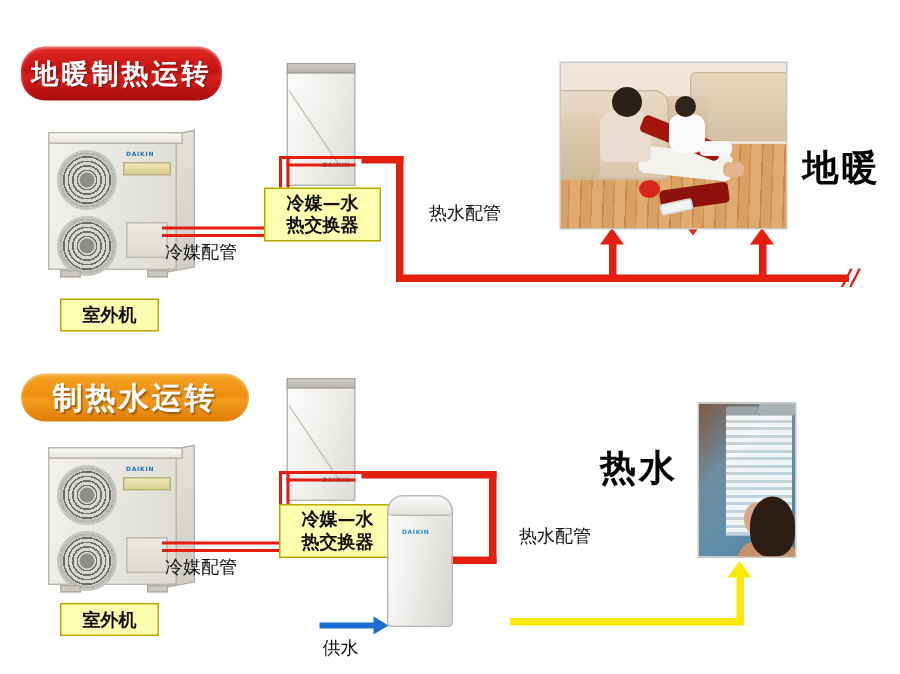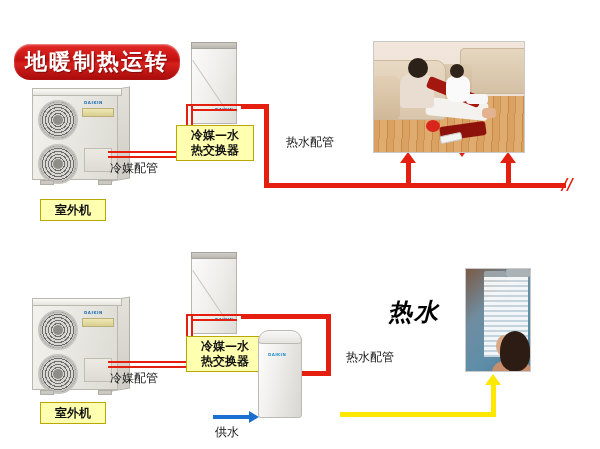--- a/index.html
+++ b/index.html
@@ -15,22 +15,22 @@
   .banner {
     position: absolute;
     border-radius: 16px;
     color: #fff;
     font-weight: bold;
     letter-spacing: 2px;
     display: flex; align-items: center; justify-content: center;
     text-shadow: 1px 1px 1px rgba(0,0,0,.35);
   }
   .banner-heat {
-    left: 14px; top: 44px; width: 166px; height: 36px;
-    font-size: 22px;
+    left: 14px; top: 31px; width: 134px; height: 36px;
+    font-size: 18px;
     background: linear-gradient(180deg,#e22b28 0%, #c3100f 45%, #d6201d 55%, #a70b0a 100%);
     box-shadow: inset 0 1px 2px rgba(255,255,255,.5);
   }
   .banner-water {
     left: 14px; top: 249px; width: 152px; height: 32px;
     font-size: 20px;
     background: linear-gradient(180deg,#f6a623 0%, #ef8c10 45%, #f49b1c 55%, #e07c06 100%);
     box-shadow: inset 0 1px 2px rgba(255,255,255,.45);
   }
 
@@ -317,21 +317,23 @@
     <div class="lv-mom-head"></div>
     <div class="lv-scarf"></div>
     <div class="lv-kid-legs"></div>
     <div class="lv-kid-body"></div>
     <div class="lv-kid-head"></div>
     <div class="lv-scarf2"></div>
     <div class="lv-ball"></div>
     <div class="lv-remote"></div>
   </div>
 
-
+  <div class="biglabel" style="left:535px; top:96px;">地暖</div>
+
+  <div class="banner banner-water">制热水运转</div>
 
   <div class="outdoor" style="left:26px; top:296px; width:106px; height:104px;">
     <div class="ou-side"></div>
     <div class="ou-body"></div>
     <div class="ou-top"></div>
     <div class="ou-fan f1"></div>
     <div class="ou-hub h1"></div>
     <div class="ou-fan f2"></div>
     <div class="ou-hub h2"></div>
     <div class="ou-logo">DAIKIN</div>
@@ -390,15 +392,15 @@
   <div class="photo" id="photo-shower">
     <div class="sh-bg"></div>
     <div class="sh-head1"></div>
     <div class="sh-head2"></div>
     <div class="sh-water"></div>
     <div class="sh-shoulder"></div>
     <div class="sh-face"></div>
     <div class="sh-hair"></div>
   </div>
 
-  <div class="biglabel" style="left:388px; top:296px;font-style:italic;">热水</div>
+  <div class="biglabel" style="left:400px; top:296px;">热水</div>
 
 </div>
 
 </body></html>

